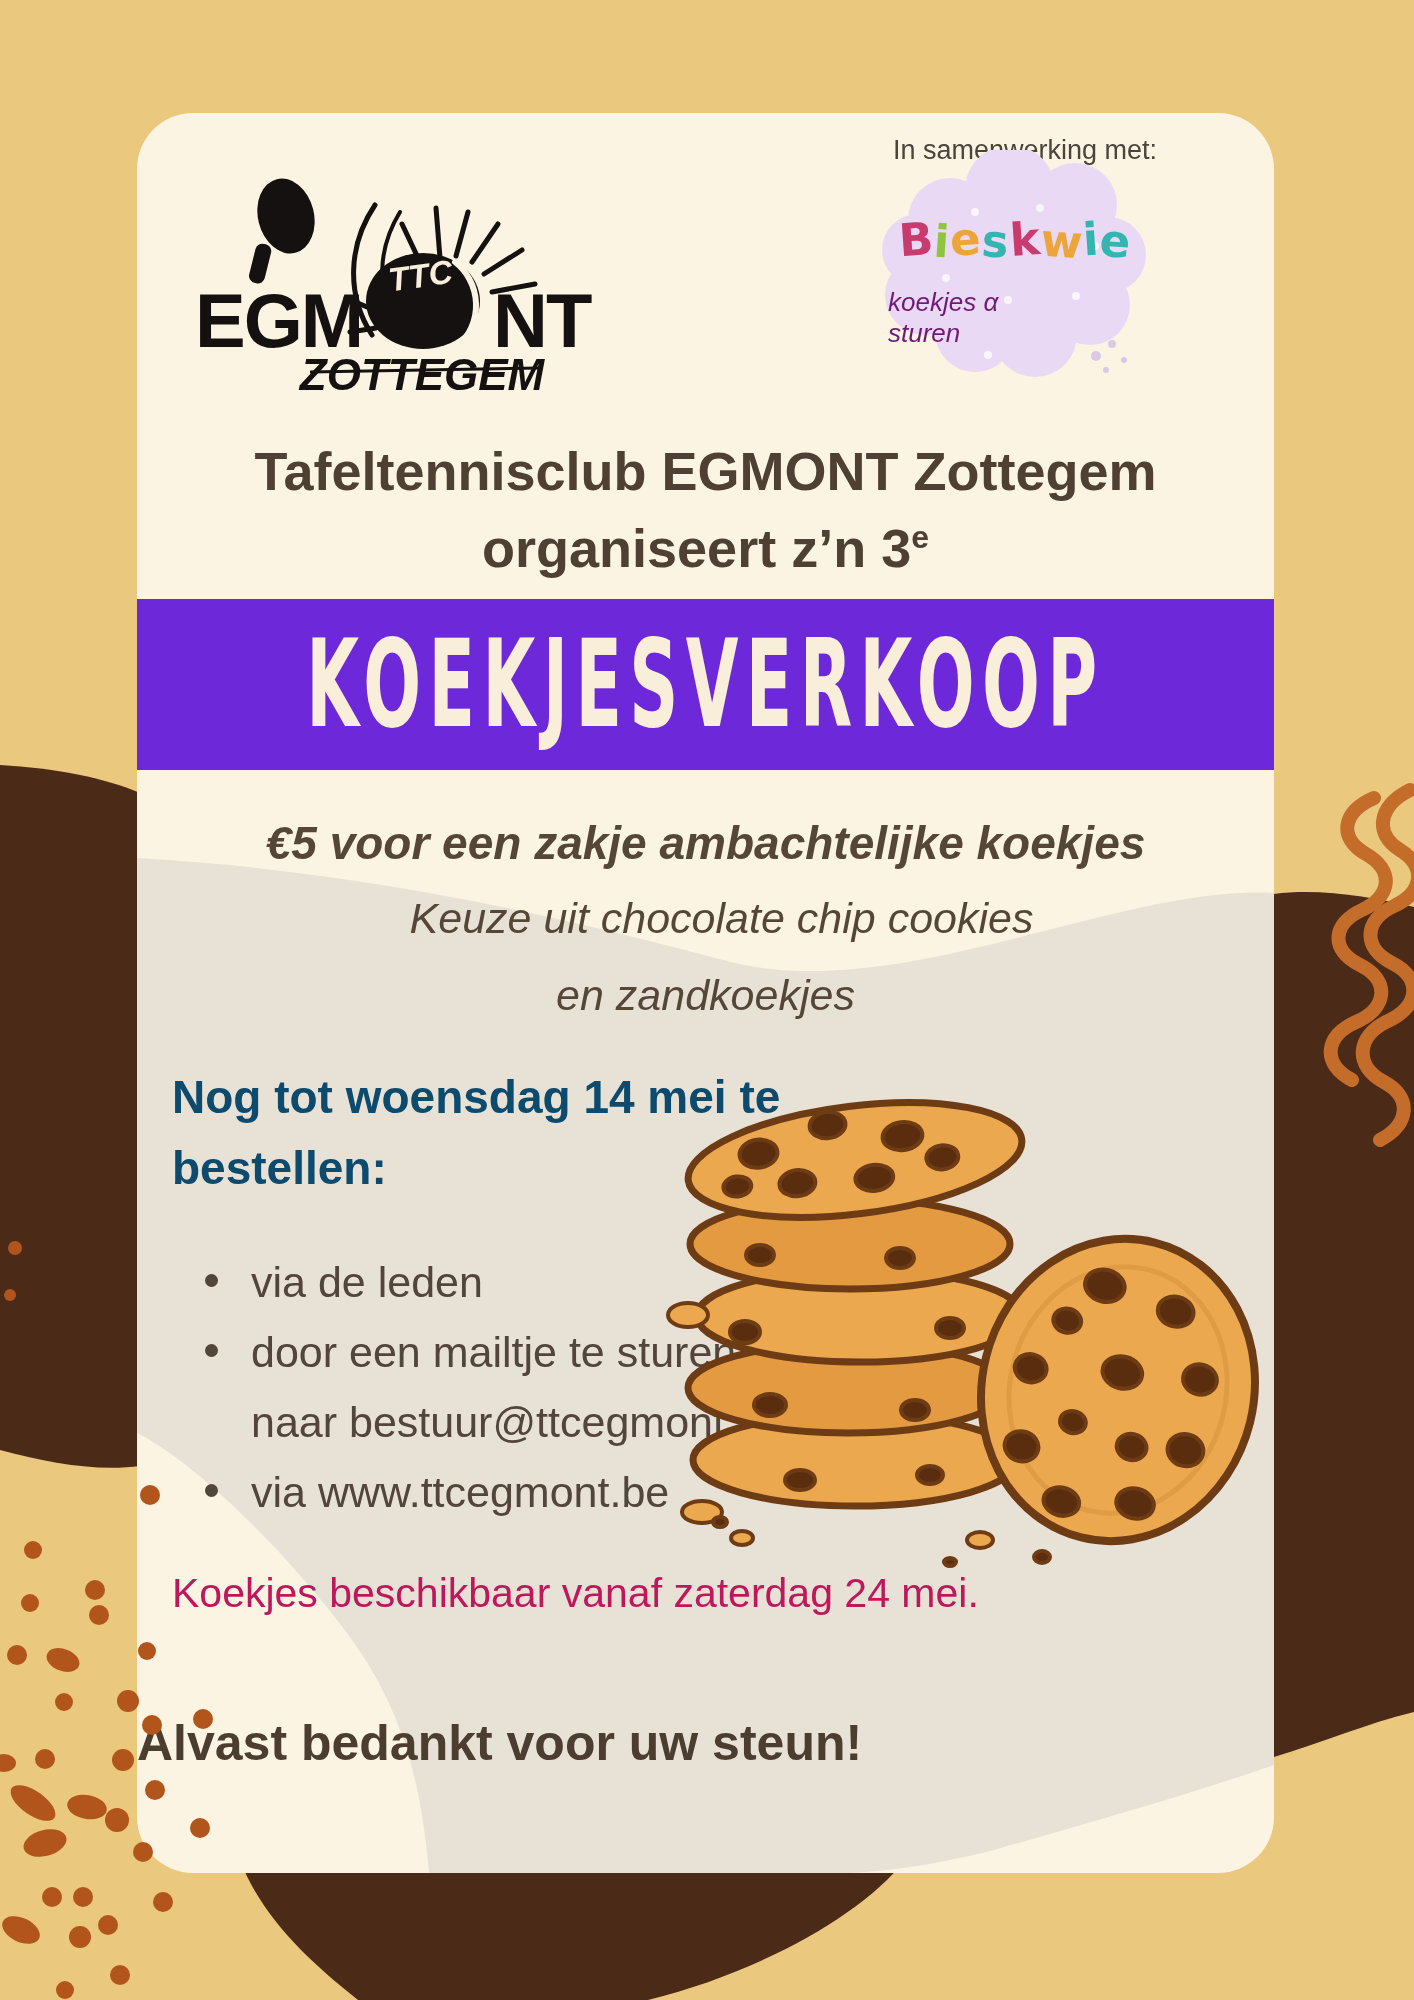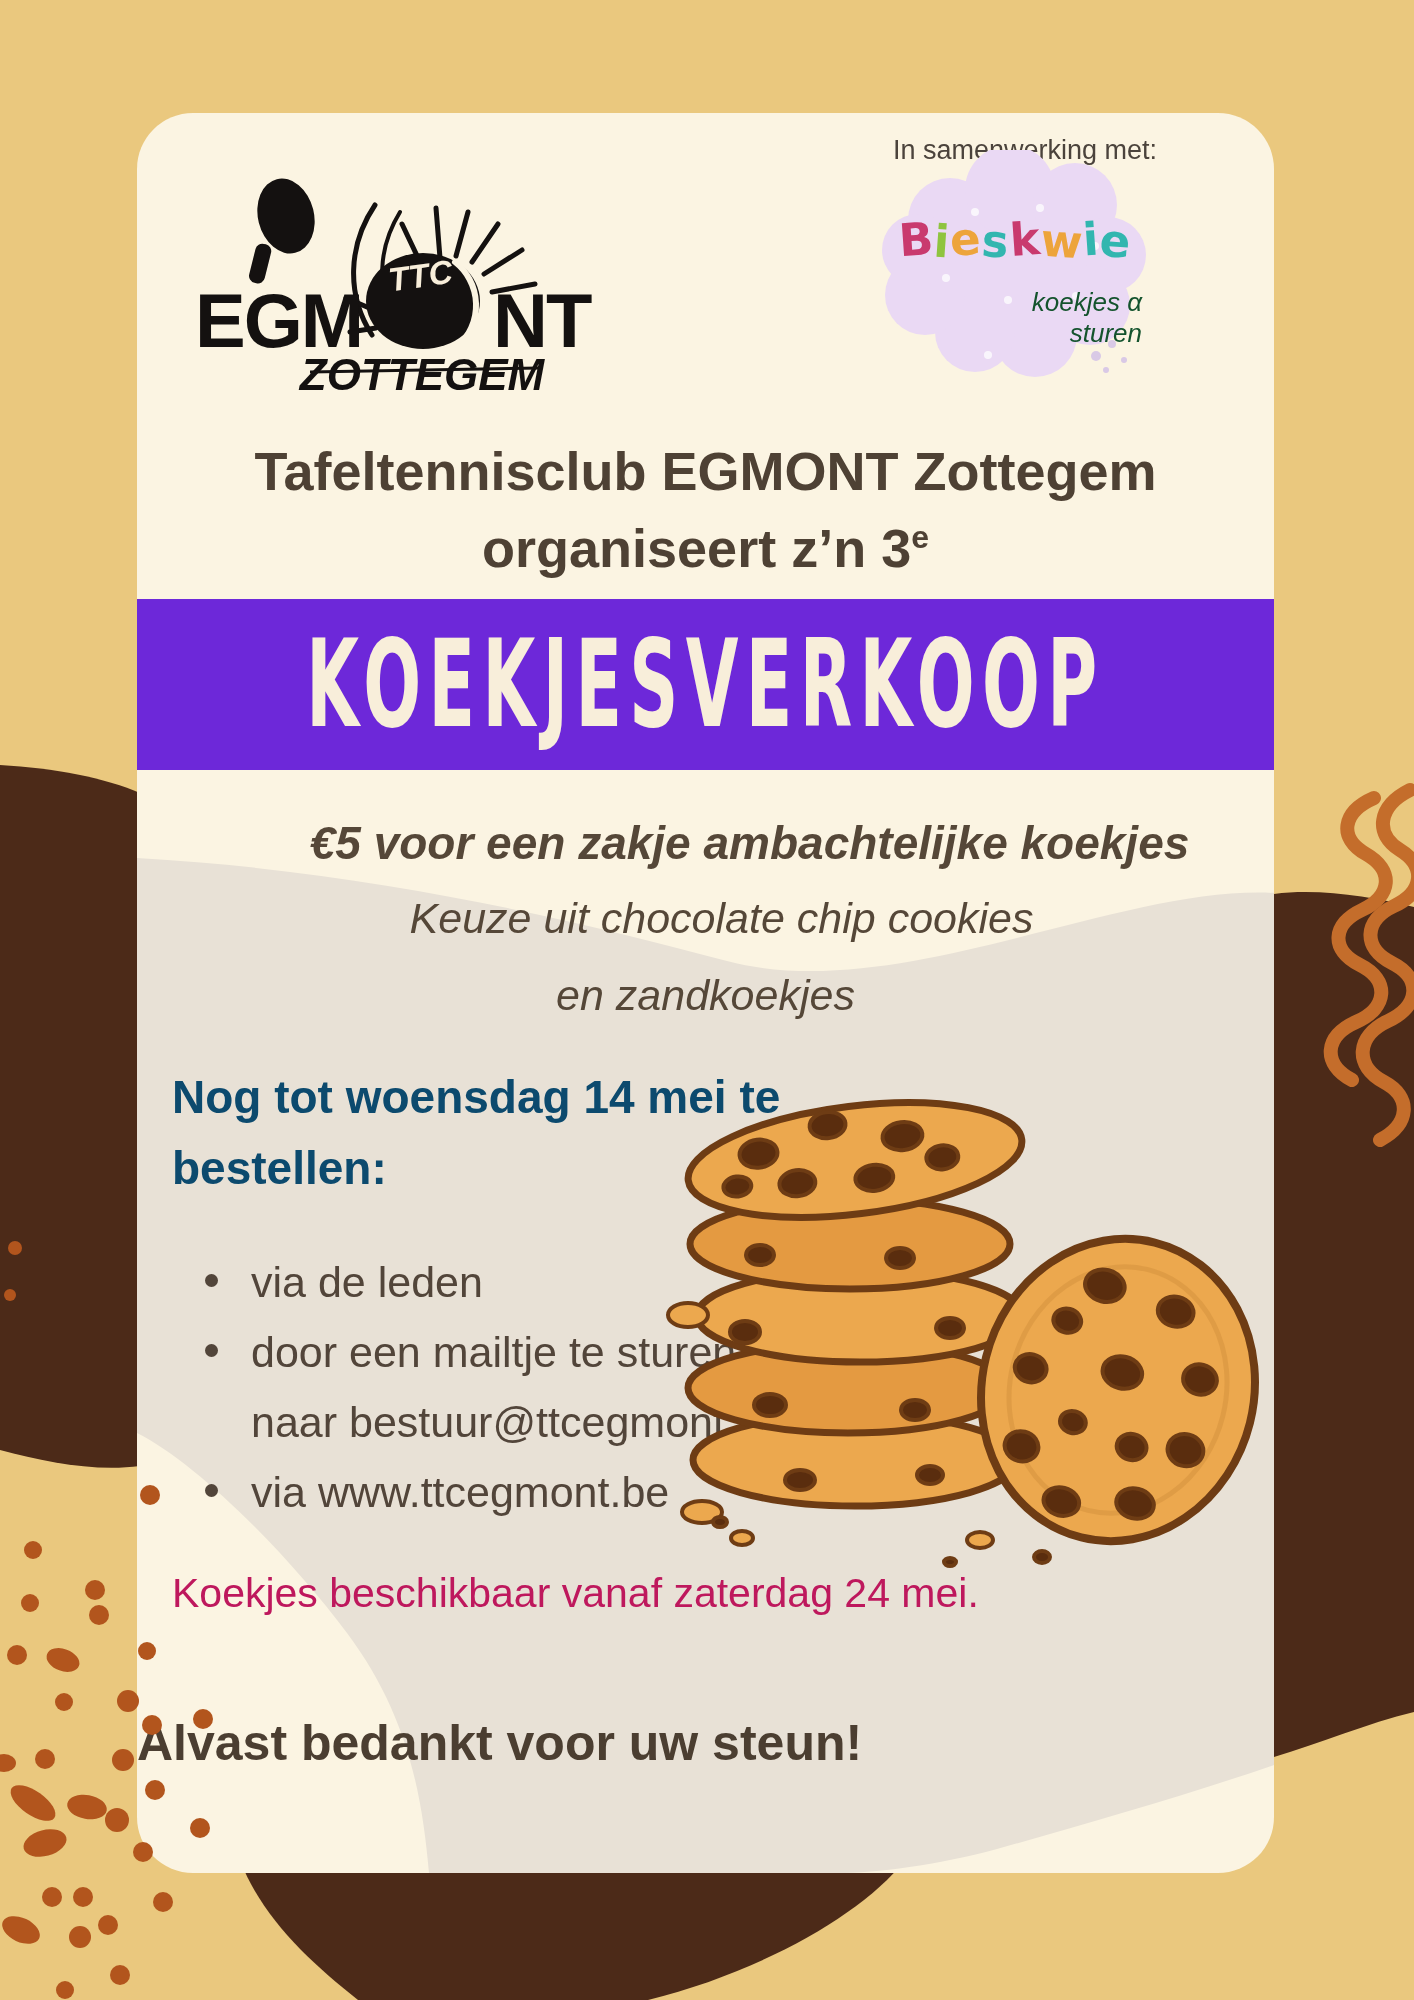--- a/index.html
+++ b/index.html
@@ -29,25 +29,25 @@
   #title{left:137px;top:438px;width:1137px;text-align:center;
     color:#4e4134;font-weight:bold;font-size:54px;line-height:66px;}
   #title sup{font-size:32px;}
   
   #partner-label{left:893px;top:135px;width:300px;font-size:27px;color:#4b433c;}
   #bieskwie-name{left:888px;top:213px;width:254px;text-align:center;
     font-family:"DejaVu Sans", sans-serif;font-weight:bold;font-size:45px;letter-spacing:1px;}
   #bieskwie-name span{display:inline-block;}
   #bieskwie-name span:nth-child(odd){transform:rotate(-4deg);}
   #bieskwie-name span:nth-child(even){transform:rotate(4deg) translateY(2px);}
-  #bieskwie-sub{left:888px;top:287px;width:254px;text-align:right;
-    font-style:italic;font-size:26px;line-height:31px;color:#14532d;}
+  #bieskwie-sub{left:888px;top:287px;width:254px;text-align:left;
+    font-style:italic;font-size:26px;line-height:31px;color:#701a75;}
   
   .centerline{left:137px;width:1137px;text-align:center;color:#554738;}
-  #price-line{top:816px;font-size:46px;font-weight:bold;font-style:italic;margin-left:44px;}
+  #price-line{top:816px;font-size:46px;font-weight:bold;font-style:italic;}
   #choice-line1{top:894px;font-size:43px;font-style:italic;padding-left:16px;}
   #choice-line2{top:971px;font-size:43px;font-style:italic;}
   
   #order-heading{left:172px;top:1062px;width:640px;color:#0c4a6e;
     font-size:46px;font-weight:bold;line-height:71px;}
   .bullet-row{left:205px;width:620px;color:#52453a;font-size:43px;}
   .bullet-dot{position:absolute;left:0;top:16px;width:13px;height:13px;border-radius:50%;background:#52453a;}
   .bullet-text{margin-left:46px;display:block;}
   #availability{left:172px;top:1570px;width:900px;font-size:41px;color:#be185d;}
   #thanks{left:137px;top:1714px;width:1113px;text-align:left;

